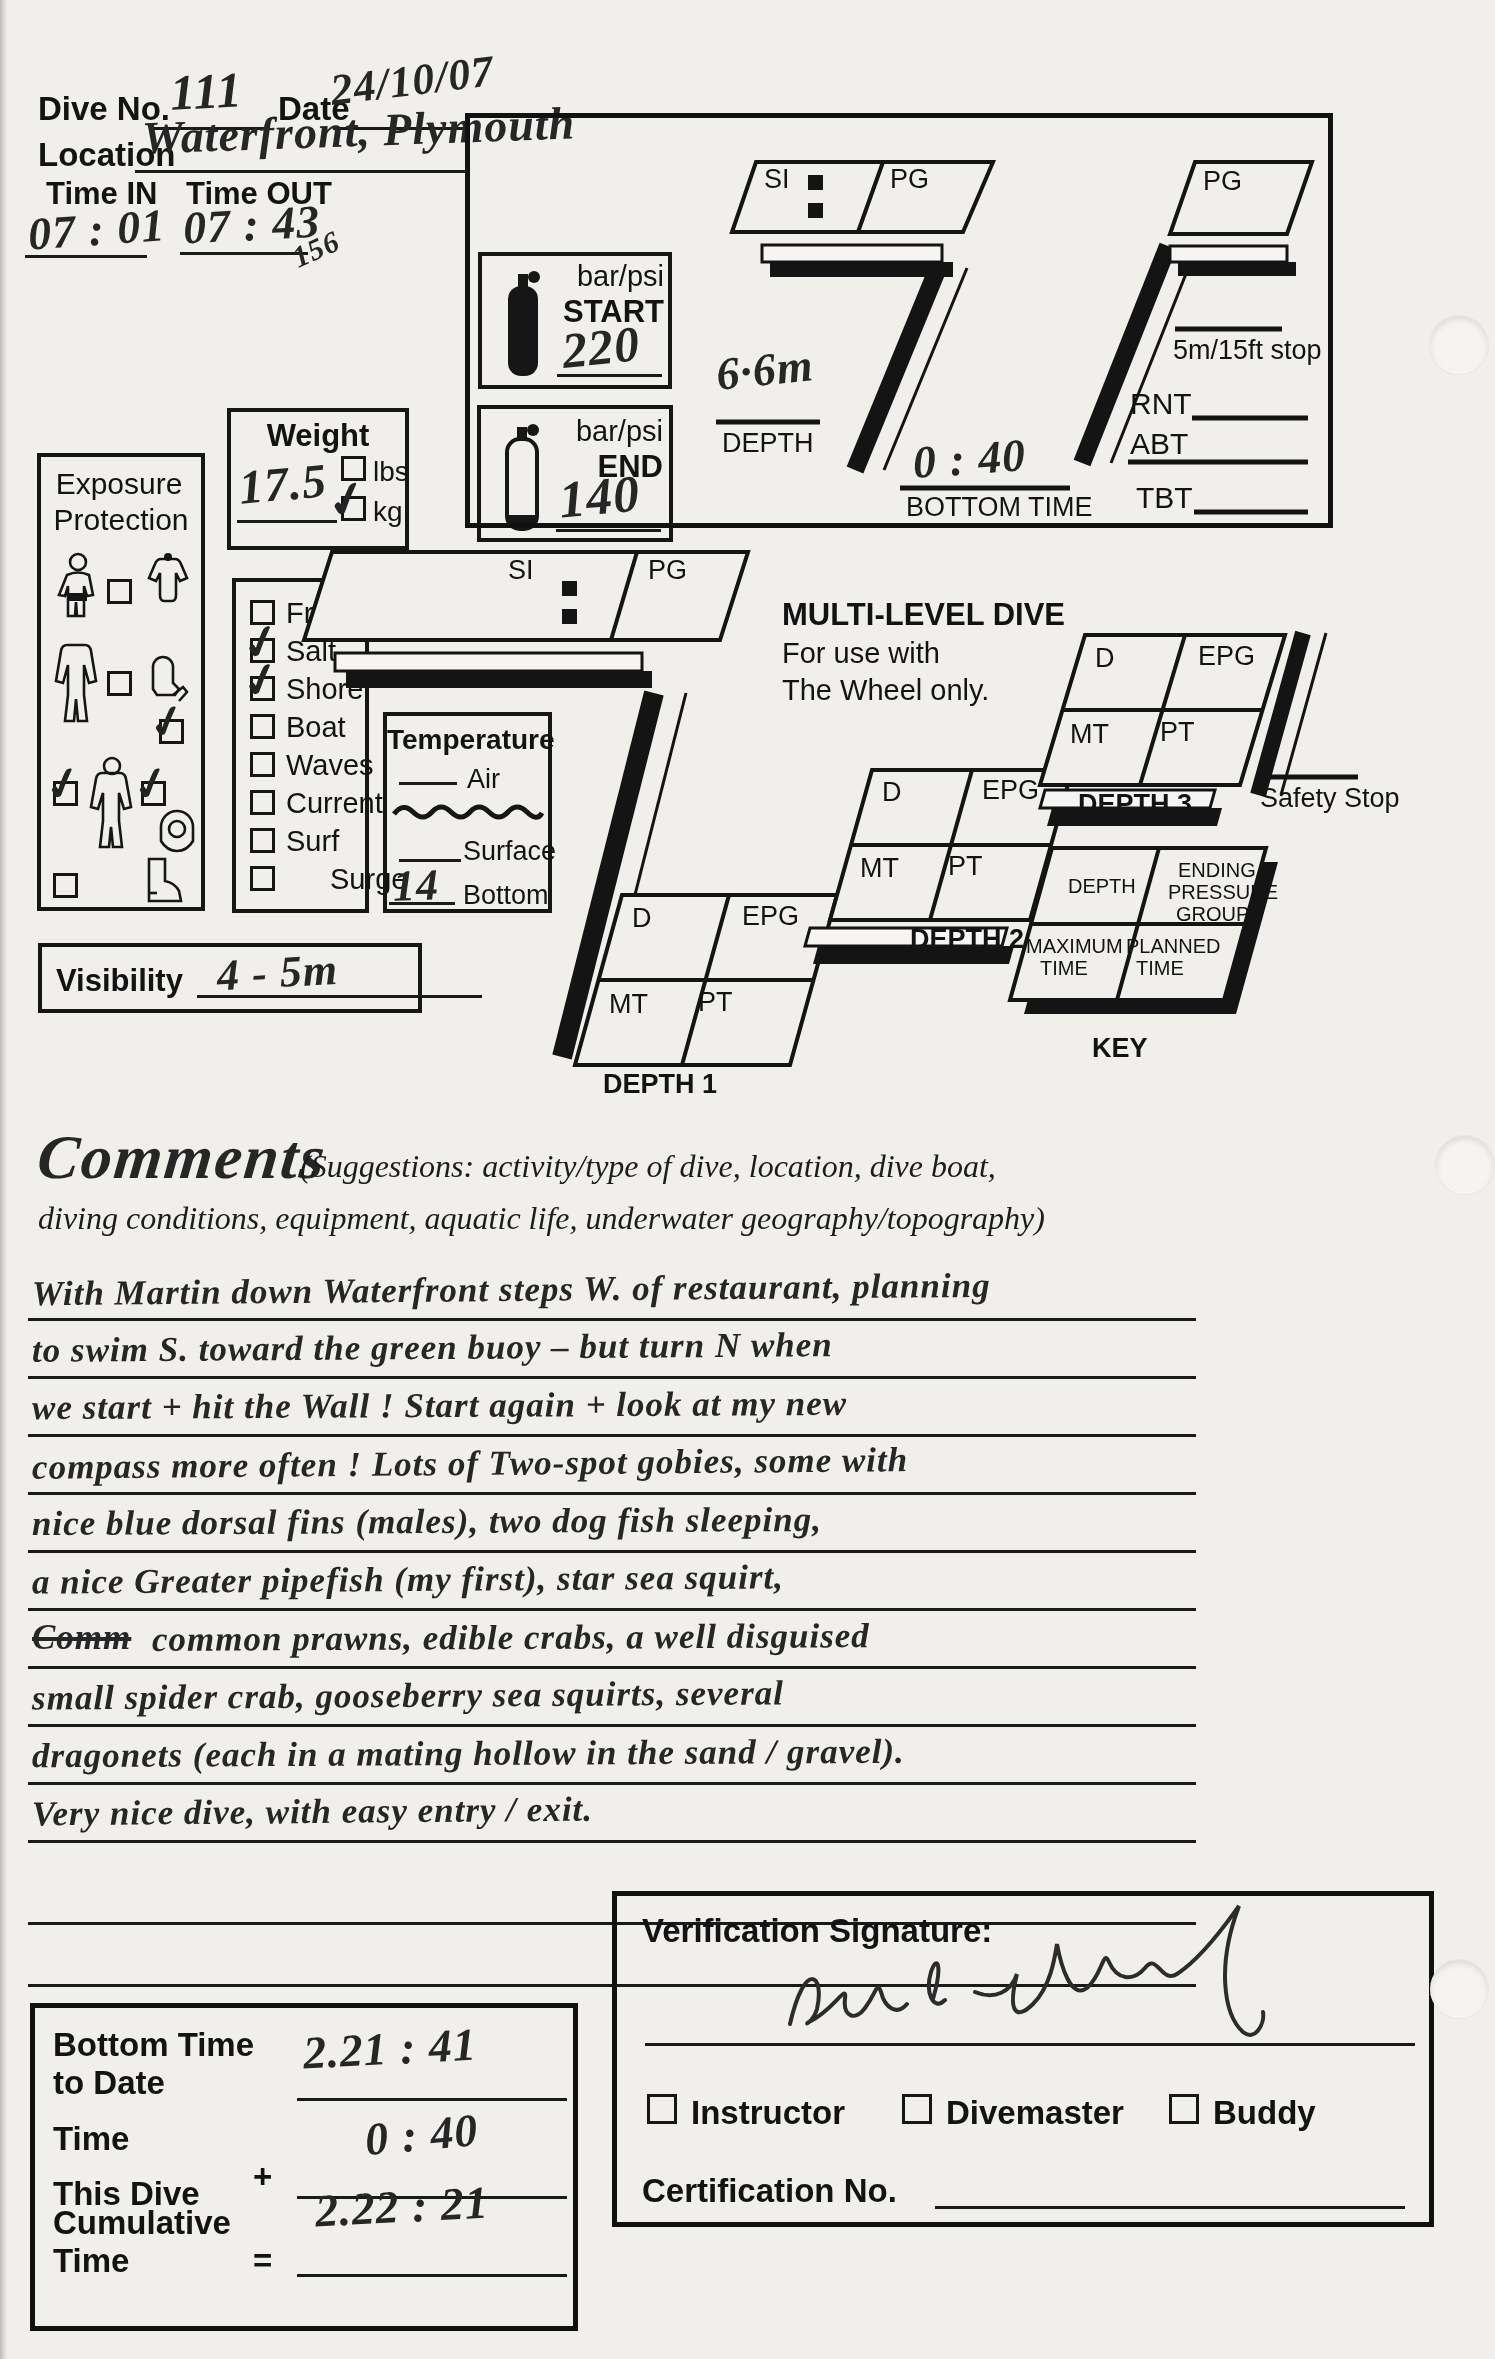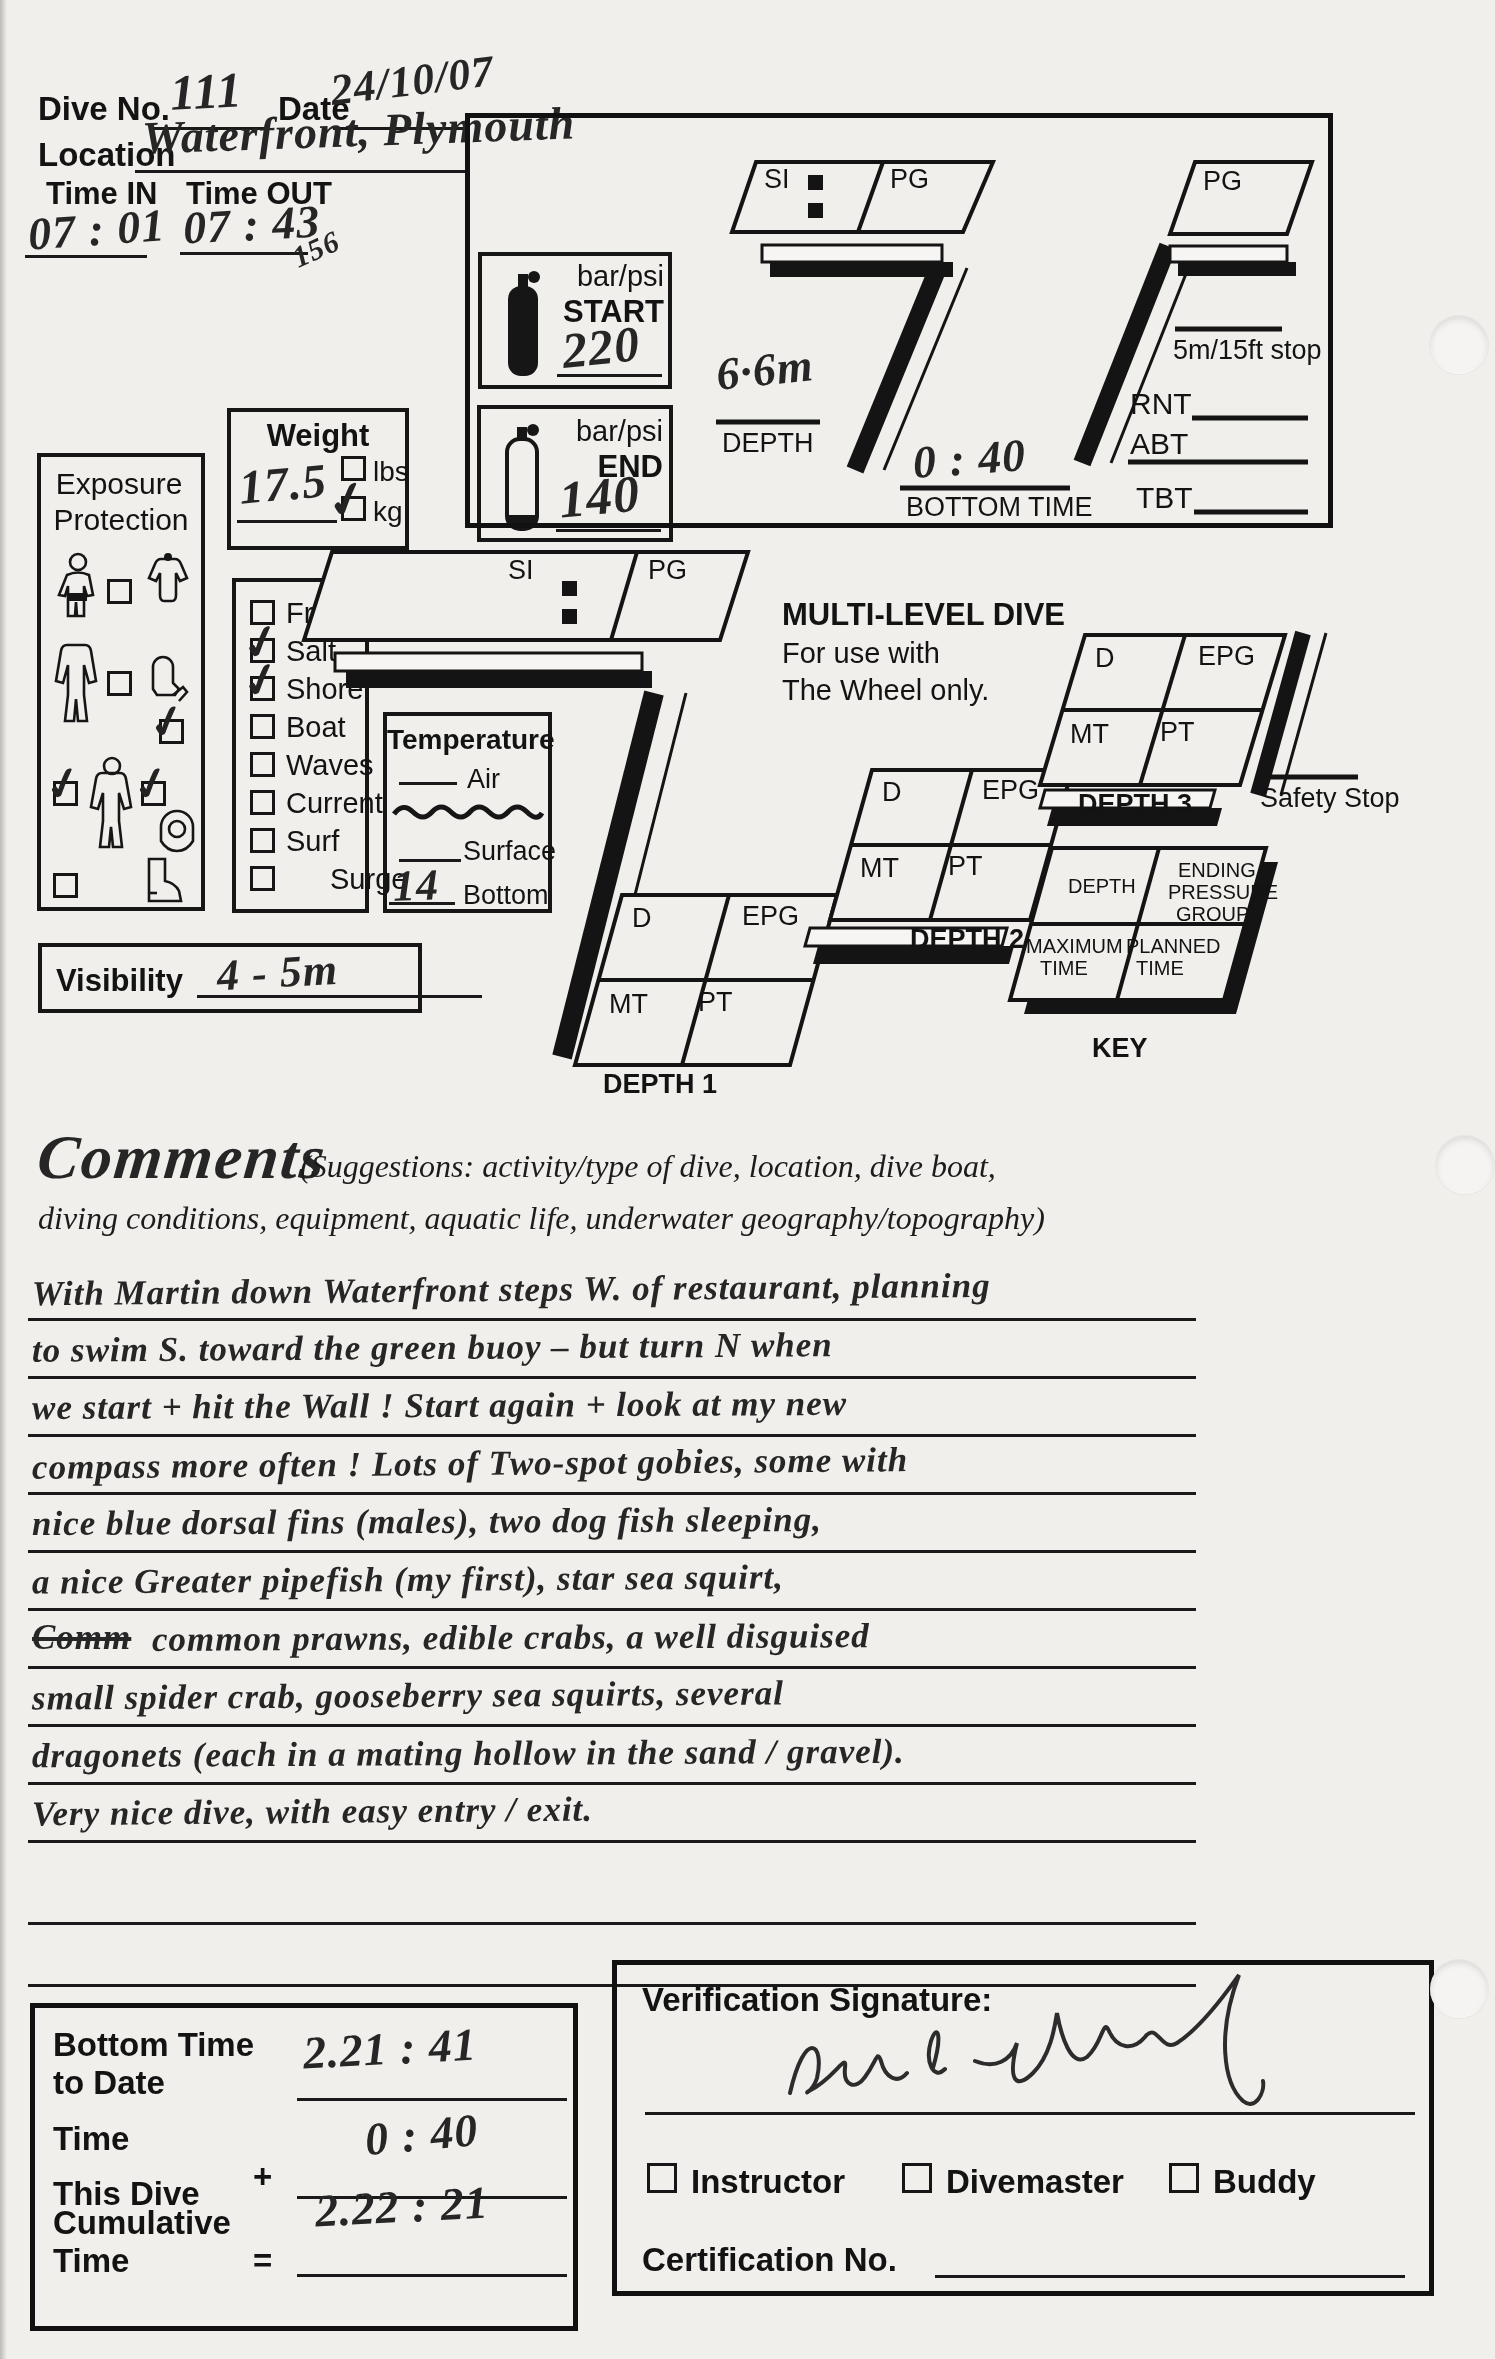--- a/index.html
+++ b/index.html
@@ -345,21 +345,21 @@
     <div class="hand" style="left:330px;top:100px;font-size:46px;transform:rotate(-5deg);">0 : 40</div>
     <div class="ul" style="left:262px;top:188px;width:270px;"></div>
 
     <div class="lbl b" style="left:18px;top:196px;font-size:33px;">Cumulative</div>
     <div class="lbl b" style="left:18px;top:234px;font-size:33px;">Time</div>
     <div class="lbl b" style="left:218px;top:234px;font-size:33px;">=</div>
     <div class="hand" style="left:280px;top:172px;font-size:46px;transform:rotate(-3deg);">2.22 : 21</div>
     <div class="ul" style="left:262px;top:266px;width:270px;"></div>
   </div>
 
-  <div class="box5" style="left:612px;top:1960px;width:822px;height:336px;">
+  <div class="box5" style="left:612px;top:1891px;width:822px;height:336px;">
     <div class="lbl b" style="left:25px;top:16px;font-size:33px;">Verification Signature:</div>
     <svg width="780" height="150" viewBox="0 0 520 150" style="left:18px;top:8px;">
       <path d="M25 120 C40 55 60 70 52 105 C48 118 38 122 44 118 C70 105 82 78 80 95 C78 112 90 118 100 104 C112 88 112 76 116 88 C120 104 132 112 142 100 M168 95 C178 60 172 50 166 68 C160 88 168 108 180 96 M210 88 C230 96 246 88 252 70 C242 110 252 116 268 100 C286 82 290 52 292 40 C296 62 306 96 322 84 C338 70 338 44 344 58 C352 76 368 78 380 64 C392 48 396 80 412 70 C440 52 468 10 474 2 C452 60 458 110 478 128 C490 138 500 120 498 108" fill="none" stroke="#2c2c2c" stroke-width="4" stroke-linecap="round"></path>
     </svg>
     <div class="ul" style="left:28px;top:147px;width:770px;border-bottom-width:3px;"></div>
     <div class="cb" style="left:30px;top:198px;width:30px;height:30px;"></div>
     <div class="lbl b" style="left:74px;top:198px;font-size:33px;">Instructor</div>
     <div class="cb" style="left:285px;top:198px;width:30px;height:30px;"></div>
     <div class="lbl b" style="left:329px;top:198px;font-size:33px;">Divemaster</div>
     <div class="cb" style="left:552px;top:198px;width:30px;height:30px;"></div>

